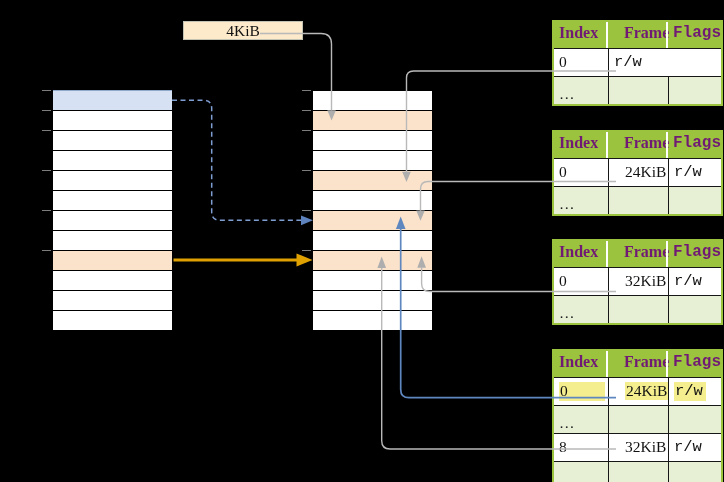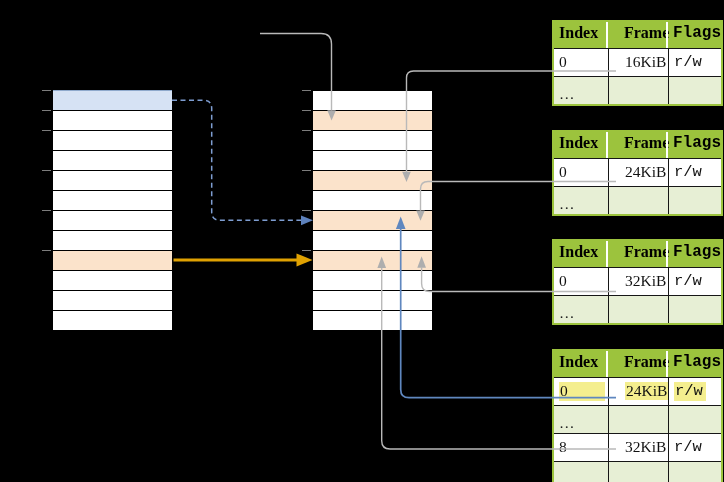--- a/index.html
+++ b/index.html
@@ -25,21 +25,21 @@
   #virtual-column .mrow:first-child{border-top:1px solid #8fa9cc;}
   .mrow.blue{background:#d6e2f4;}
   .mrow.orange{background:#fbe3cb;}
   
   .ptable{
     position:absolute;left:552px;width:171px;box-sizing:border-box;
     border:2px solid #9cc33d;background:#fff;
   }
   .hrow{display:flex;background:#9cc33d;height:26px;}
   .hcell{
-    box-sizing:border-box;color:#000000;font-weight:bold;font-size:16px;
+    box-sizing:border-box;color:#701a75;font-weight:bold;font-size:16px;
     padding:2px 0 0 5px;
   }
   .hcell.c2,.hcell.c3{border-left:2px solid #fff;}
   .drow{display:flex;height:28px;box-sizing:border-box;border-top:1px solid #161616;}
   .cell{
     box-sizing:border-box;font-size:15.5px;color:#111;padding:4px 0 0 5px;
     overflow:hidden;white-space:nowrap;
   }
   .cell.c1,.cell.c2{border-right:1px solid #161616;}
   .c1{width:55px;}
@@ -50,20 +50,21 @@
   .hl{background:#f4ee8e;padding:0 3px 1px 1px;}
   .hl-wide{display:inline-block;width:46px;box-sizing:border-box;}
   
   #overlay{position:absolute;left:0;top:0;width:724px;height:482px;z-index:5;pointer-events:none;}
 </style>
 </head>
 <body>
 
 <div id="canvas">
 
+  <div class="psize">4KiB</div>
 
   <div class="memcol" id="virtual-column">
       <div class="mrow blue"></div>
       <div class="mrow"></div>
       <div class="mrow"></div>
       <div class="mrow"></div>
       <div class="mrow"></div>
       <div class="mrow"></div>
       <div class="mrow"></div>
       <div class="mrow"></div>
@@ -89,21 +90,20 @@
     </div>
 
   <div class="ptable" style="top:20px">
     <div class="hrow">
       <div class="hcell c1">Index</div>
       <div class="hcell c2">Frame</div>
       <div class="hcell c3">Flags</div>
     </div>
     <div class="drow">
       <div class="cell c1">0</div>
-      <div class="cell c2">16KiB</div>
       <div class="cell c3">r/w</div>
     </div>
     <div class="drow dots">
       <div class="cell c1">…</div>
       <div class="cell c2"></div>
       <div class="cell c3"></div>
     </div>
   </div>
 
   <div class="ptable" style="top:130px">

